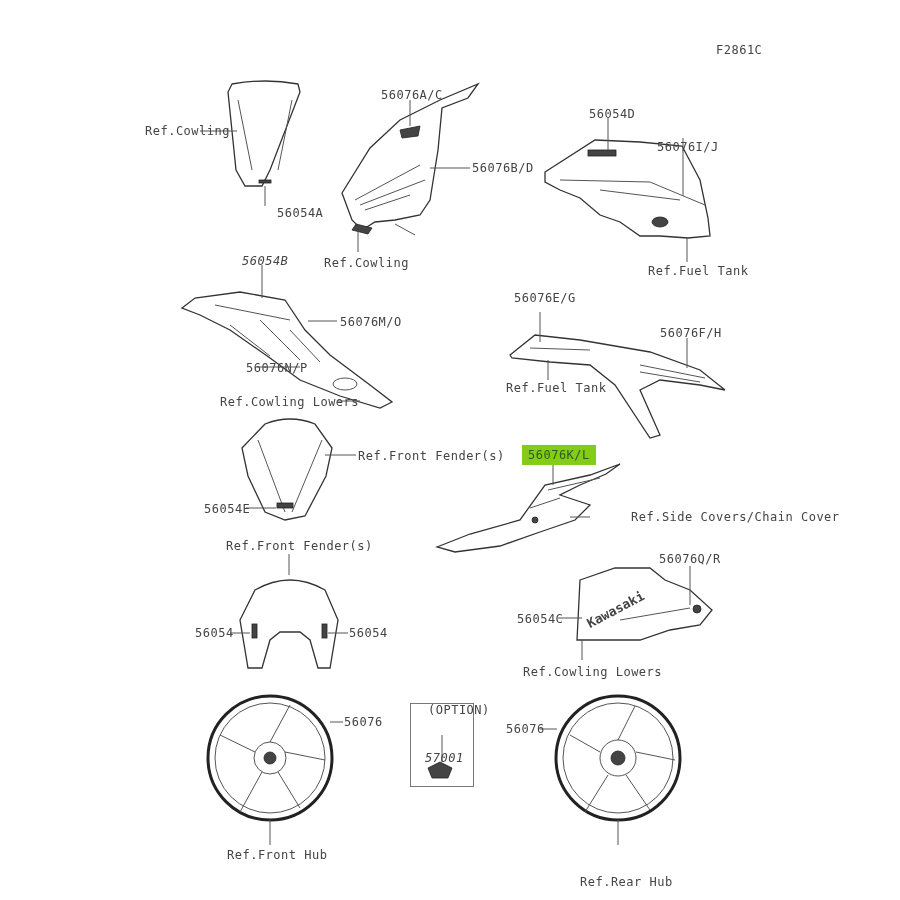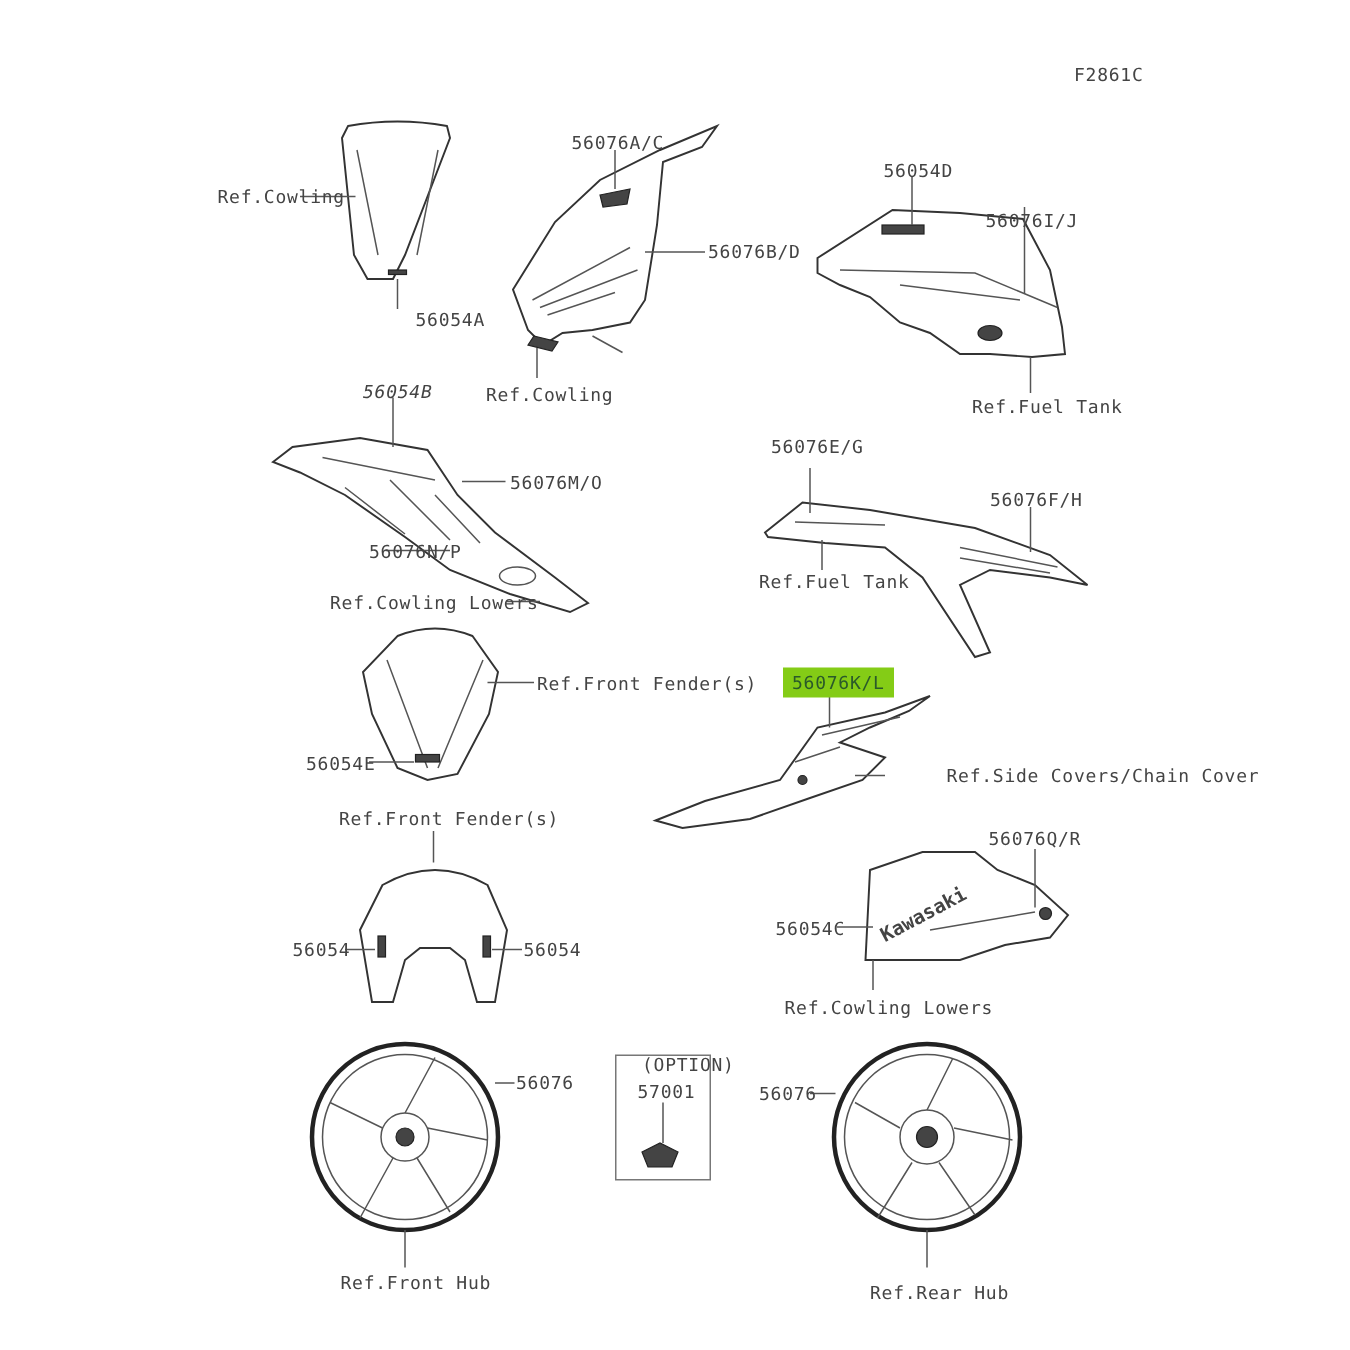--- a/index.html
+++ b/index.html
@@ -159,16 +159,16 @@
 <div class="lbl" style="left:226px;top:540px;">Ref.Front Fender(s)</div>
 <div class="lbl" style="left:195px;top:627px;">56054</div>
 <div class="lbl" style="left:349px;top:627px;">56054</div>
 
 <div class="lbl" style="left:659px;top:553px;">56076Q/R</div>
 <div class="lbl" style="left:517px;top:613px;">56054C</div>
 <div class="lbl" style="left:523px;top:666px;">Ref.Cowling Lowers</div>
 
 <div class="lbl" style="left:344px;top:716px;">56076</div>
 <div class="lbl" style="left:416px;top:704px;margin-left:12px;">(OPTION)</div>
-<div class="lbl" style="left:425px;top:722px;">57001</div>
+<div class="lbl" style="left:425px;top:752px;font-style:italic;">57001</div>
 <div class="lbl" style="left:506px;top:723px;">56076</div>
 <div class="lbl" style="left:227px;top:849px;">Ref.Front Hub</div>
-<div class="lbl" style="left:580px;top:856px;">Ref.Rear Hub</div>
+<div class="lbl" style="left:580px;top:876px;">Ref.Rear Hub</div>
 
 </body></html>

